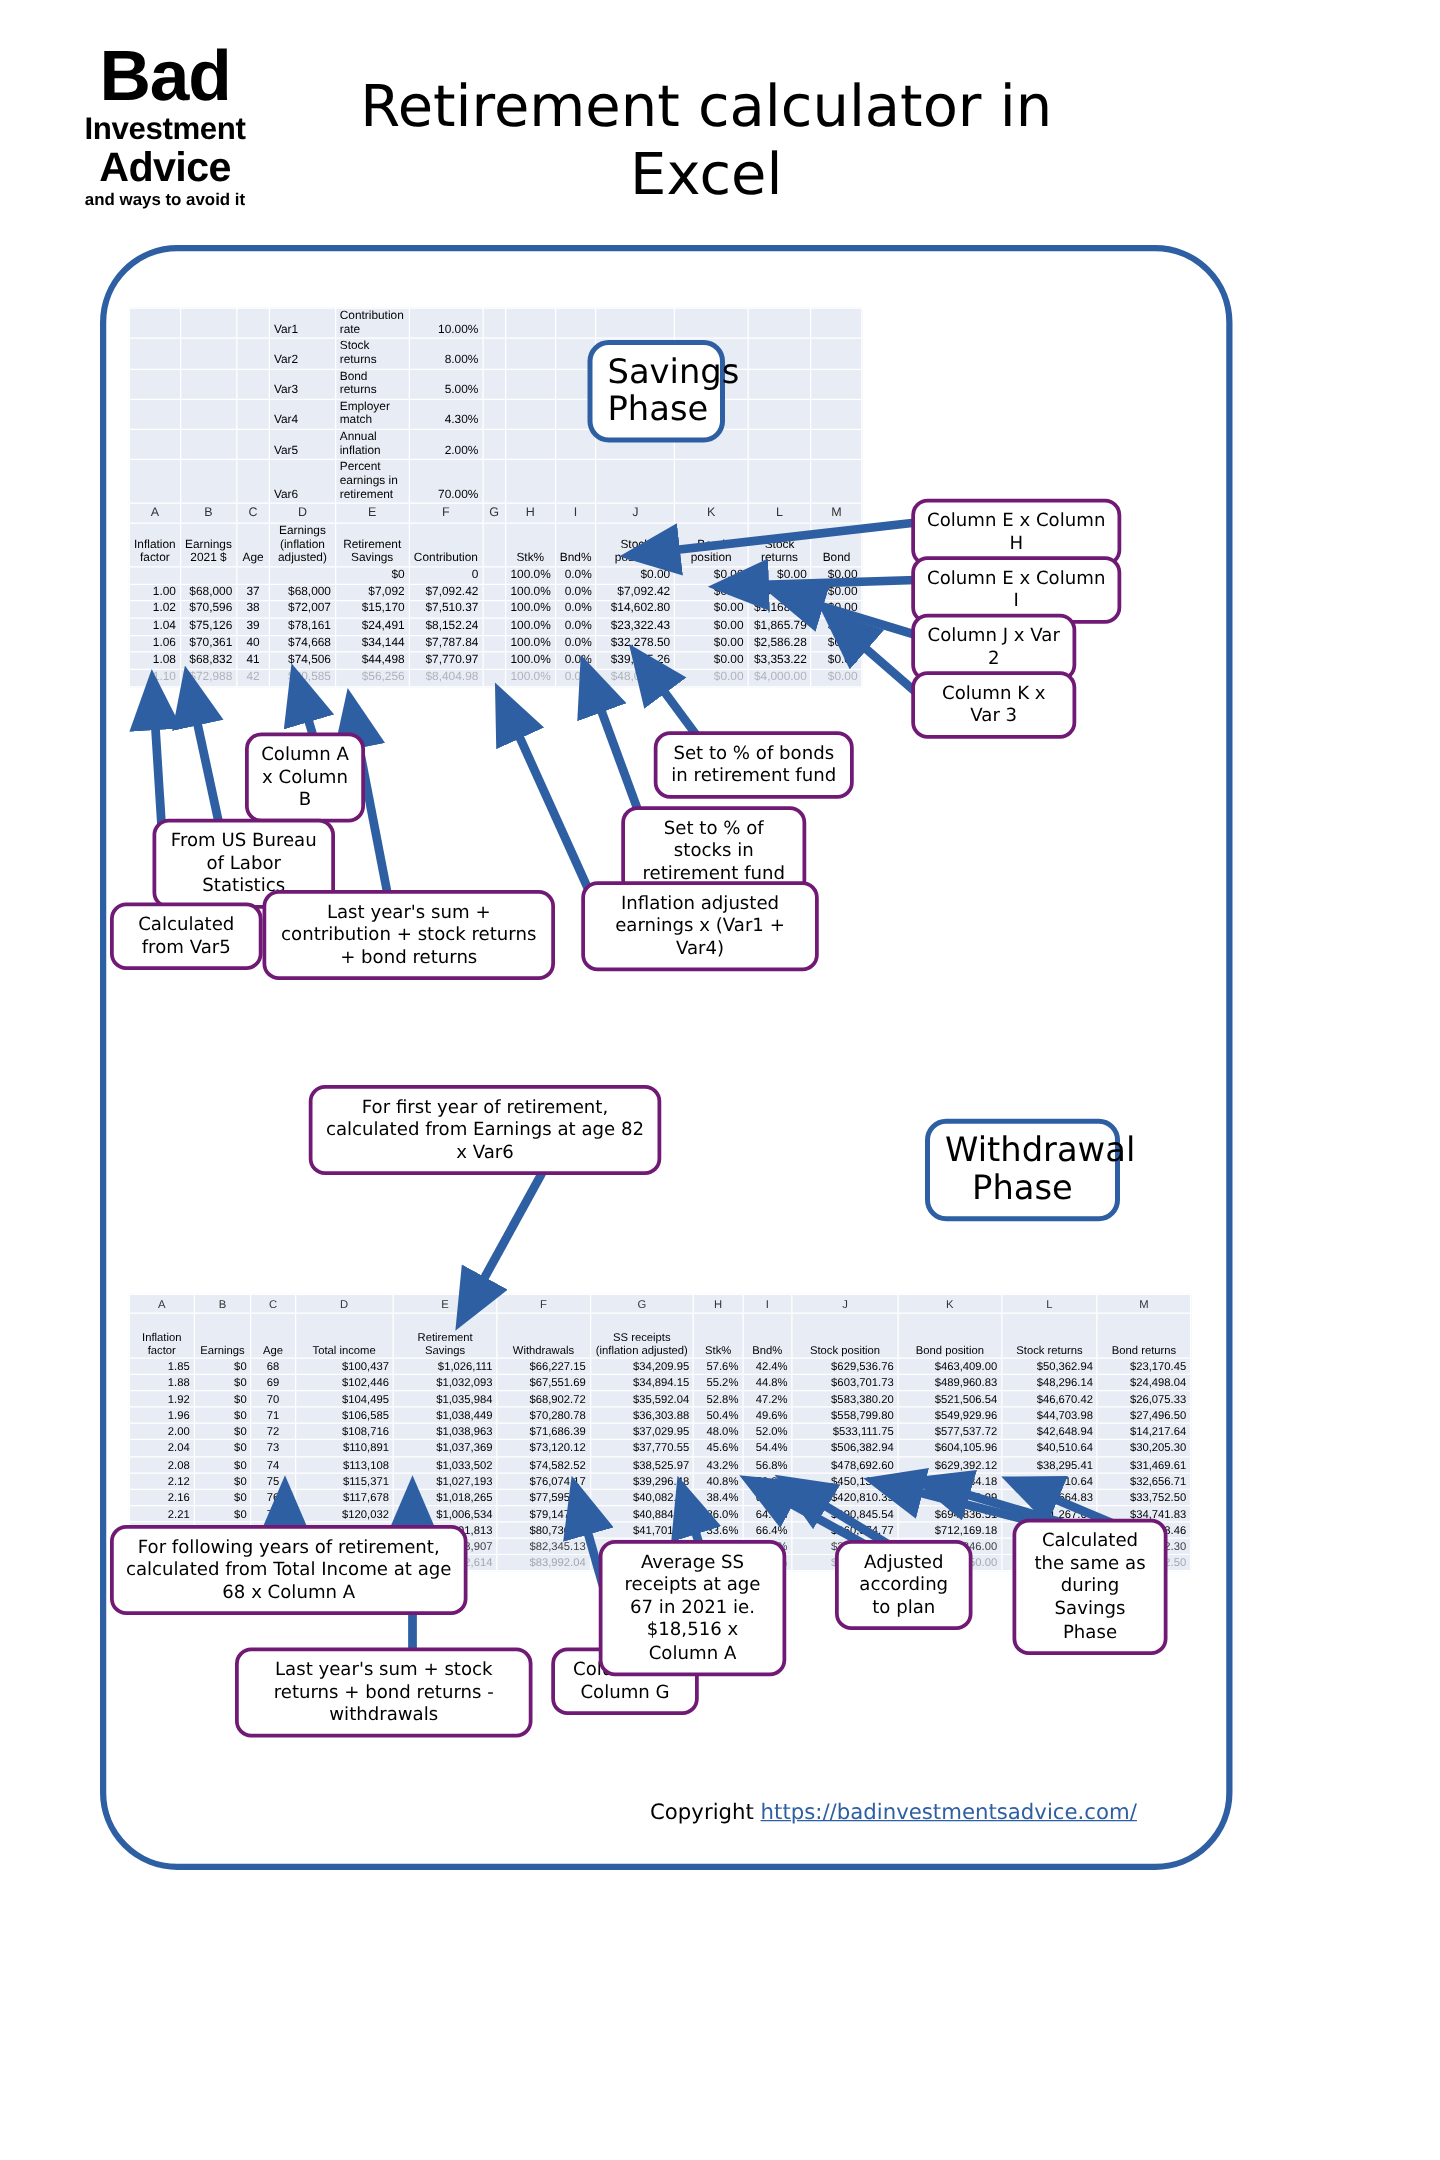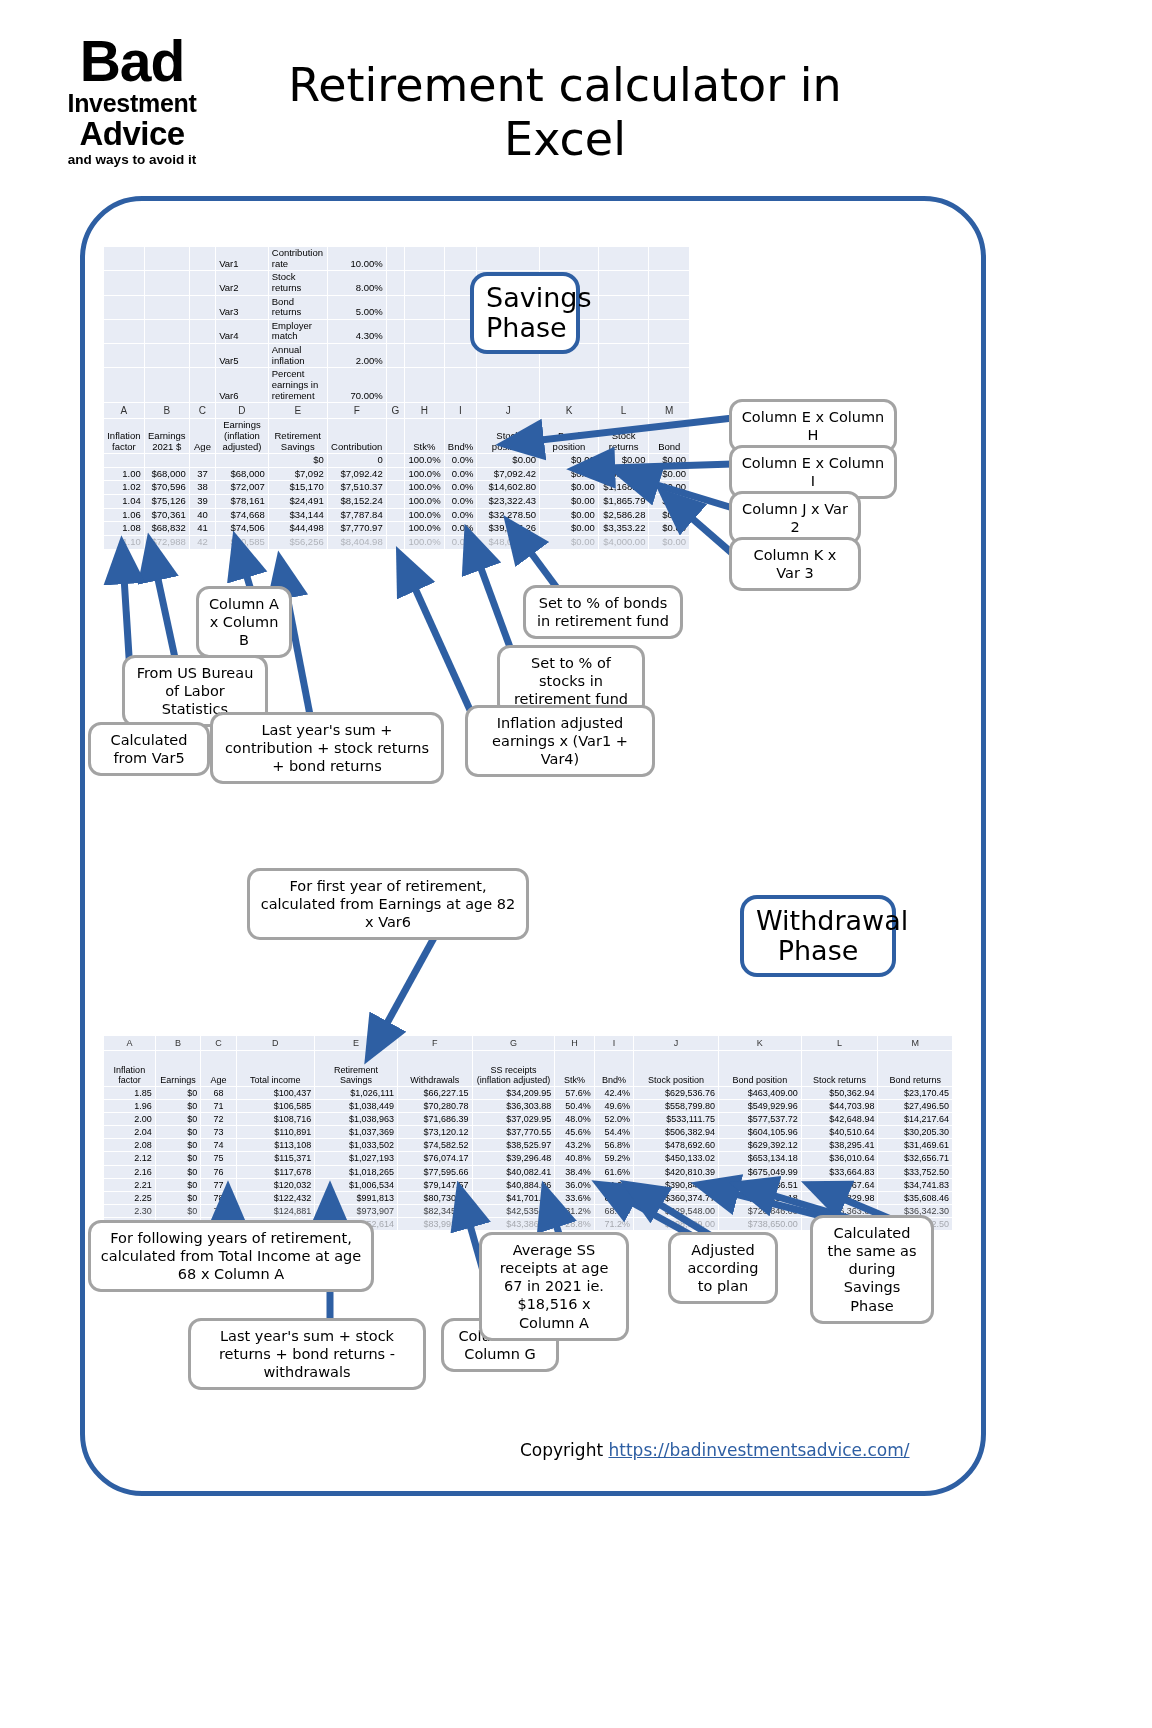--- a/index.html
+++ b/index.html
@@ -63,21 +63,21 @@
   #sheet-top { left:103px; top:246px; width:587px; }
   #sheet-top td { height:12px; }
 
   
   #sheet-bot { left:103px; top:1035px; width:850px; }
   #sheet-bot td { height:12px; font-size:9px; }
 
   
   .callout {
     position:absolute;
-    border:3px solid #a3a3a3;
+    border:3px solid #701a75;
     border-radius:13px;
     background:#ffffff;
     font-size:14.5px;
     font-family:"DejaVu Sans", sans-serif;
     line-height:1.25;
     padding:6px 9px;
     text-align:center;
     color:#000;
     z-index:30;
   }
@@ -392,20 +392,50 @@
           <td class="num" style="width: 72px;">$66,227.15</td>
           <td class="num" style="width: 80px;">$34,209.95</td>
           <td class="num" style="width: 38px;">57.6%</td>
           <td class="num" style="width: 38px;">42.4%</td>
           <td class="num" style="width: 82px;">$629,536.76</td>
           <td class="num" style="width: 80px;">$463,409.00</td>
           <td class="num" style="width: 74px;">$50,362.94</td>
           <td class="num" style="width: 72px;">$23,170.45</td>
         </tr>
         <tr>
+          <td class="num" style="width: 50px;">1.88</td>
+          <td class="num" style="width: 44px;">$0</td>
+          <td class="ctr" style="width: 34px;">69</td>
+          <td class="num" style="width: 76px;">$102,446</td>
+          <td class="num" style="width: 80px;">$1,032,093</td>
+          <td class="num" style="width: 72px;">$67,551.69</td>
+          <td class="num" style="width: 80px;">$34,894.15</td>
+          <td class="num" style="width: 38px;">55.2%</td>
+          <td class="num" style="width: 38px;">44.8%</td>
+          <td class="num" style="width: 82px;">$603,701.73</td>
+          <td class="num" style="width: 80px;">$489,960.83</td>
+          <td class="num" style="width: 74px;">$48,296.14</td>
+          <td class="num" style="width: 72px;">$24,498.04</td>
+        </tr>
+        <tr>
+          <td class="num" style="width: 50px;">1.92</td>
+          <td class="num" style="width: 44px;">$0</td>
+          <td class="ctr" style="width: 34px;">70</td>
+          <td class="num" style="width: 76px;">$104,495</td>
+          <td class="num" style="width: 80px;">$1,035,984</td>
+          <td class="num" style="width: 72px;">$68,902.72</td>
+          <td class="num" style="width: 80px;">$35,592.04</td>
+          <td class="num" style="width: 38px;">52.8%</td>
+          <td class="num" style="width: 38px;">47.2%</td>
+          <td class="num" style="width: 82px;">$583,380.20</td>
+          <td class="num" style="width: 80px;">$521,506.54</td>
+          <td class="num" style="width: 74px;">$46,670.42</td>
+          <td class="num" style="width: 72px;">$26,075.33</td>
+        </tr>
+        <tr>
           <td class="num" style="width: 50px;">1.96</td>
           <td class="num" style="width: 44px;">$0</td>
           <td class="ctr" style="width: 34px;">71</td>
           <td class="num" style="width: 76px;">$106,585</td>
           <td class="num" style="width: 80px;">$1,038,449</td>
           <td class="num" style="width: 72px;">$70,280.78</td>
           <td class="num" style="width: 80px;">$36,303.88</td>
           <td class="num" style="width: 38px;">50.4%</td>
           <td class="num" style="width: 38px;">49.6%</td>
           <td class="num" style="width: 82px;">$558,799.80</td>

